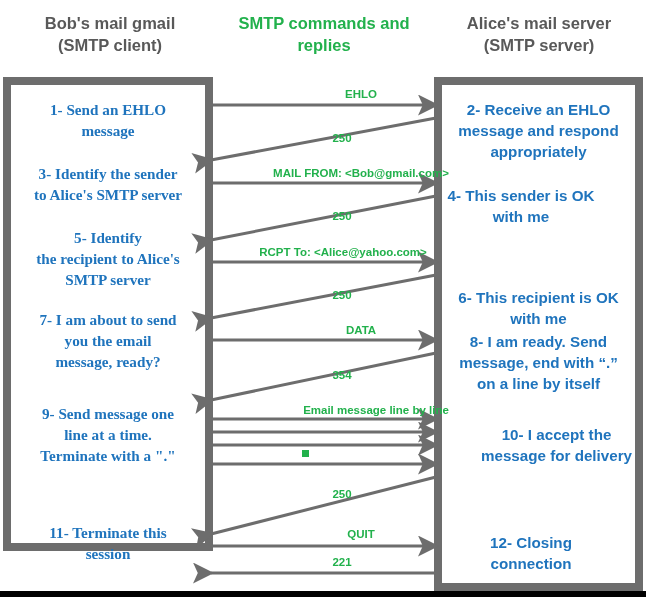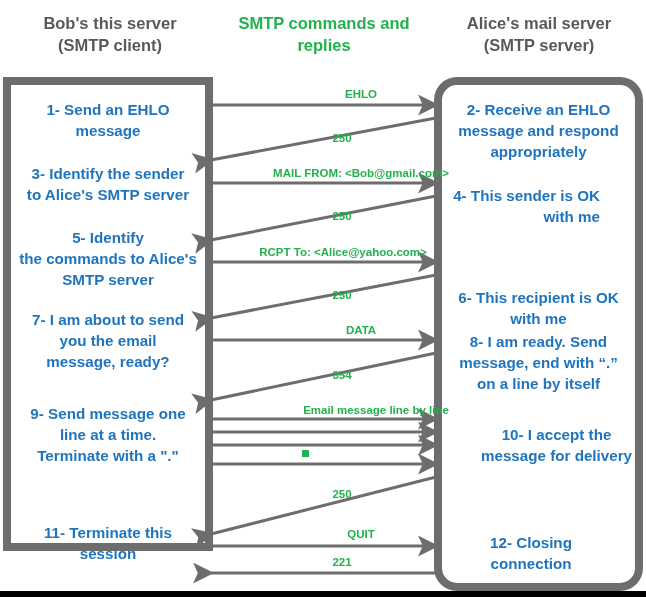--- a/index.html
+++ b/index.html
@@ -33,22 +33,22 @@
   #head-mid   { left: 220px; top: 12px; width: 208px; color: #22b14c; }
   #head-right { left: 432px; top: 12px; width: 214px; color: #595959; }
 
   
   .panel {
     position: absolute;
     background: #ffffff;
     border: 8px solid #6d6d6d;
     box-sizing: border-box;
   }
-  #panel-left  { left: 3px;   top: 77px; width: 210px; height: 474px; }
-  #panel-right { left: 434px; top: 77px; width: 209px; height: 514px; border-radius: 23px; }
+  #panel-left  { left: 3px;   top: 77px; width: 210px; height: 474px; font-family: Liberation Serif, serif; }
+  #panel-right { left: 434px; top: 77px; width: 209px; height: 514px; }
 
   
   #panel-mid {
     position: absolute;
     left: 213px; top: 77px;
     width: 221px; height: 514px;
     background: #ffffff;
   }
 
   
@@ -100,21 +100,21 @@
     height: 6px;
     background: #000000;
   }
 </style>
 </head>
 <body>
 
 <div id="stage">
 
   <div class="heading" id="head-left">
-    <div>Bob's this server</div>
+    <div>Bob's mail gmail</div>
     <div>(SMTP client)</div>
   </div>
   <div class="heading" id="head-mid">
     <div>SMTP commands and</div>
     <div>replies</div>
   </div>
   <div class="heading" id="head-right">
     <div>Alice's mail server</div>
     <div>(SMTP server)</div>
   </div>
@@ -126,21 +126,21 @@
       <div class="step" style="left:2px; top:14px; width:190px;">
         <div>1- Send an EHLO</div>
         <div>message</div>
       </div>
       <div class="step" style="left:0px; top:78px; width:194px;">
         <div>3- Identify the sender</div>
         <div>to Alice's SMTP server</div>
       </div>
       <div class="step" style="left:0px; top:142px; width:194px;">
         <div>5- Identify</div>
-        <div>the commands to Alice's</div>
+        <div>the recipient to Alice's</div>
         <div>SMTP server</div>
       </div>
       <div class="step" style="left:0px; top:224px; width:194px;">
         <div>7- I am about to send</div>
         <div>you the email</div>
         <div>message, ready?</div>
       </div>
       <div class="step" style="left:0px; top:318px; width:194px;">
         <div>9- Send message one</div>
         <div>line at a time.</div>
@@ -153,21 +153,21 @@
     </div>
   </div>
 
   <div class="panel" id="panel-right">
     <div class="panel-inner">
       <div class="step" style="left:0px; top:14px; width:193px;">
         <div>2- Receive an EHLO</div>
         <div>message and respond</div>
         <div>appropriately</div>
       </div>
-      <div class="step" style="left:0px; top:100px; width:158px;text-align:right;">
+      <div class="step" style="left:0px; top:100px; width:158px;">
         <div>4- This sender is OK</div>
         <div>with me</div>
       </div>
       <div class="step" style="left:0px; top:178px; width:193px;margin-top:24px;">
         <div>6- This recipient is OK</div>
         <div>with me</div>
       </div>
       <div class="step" style="left:0px; top:246px; width:193px;">
         <div>8-  I am ready. Send</div>
         <div>message, end with “.”</div>

